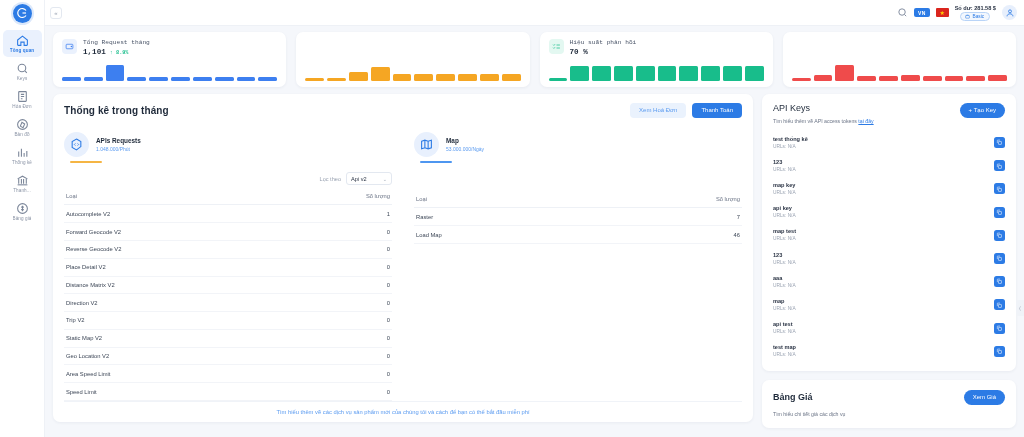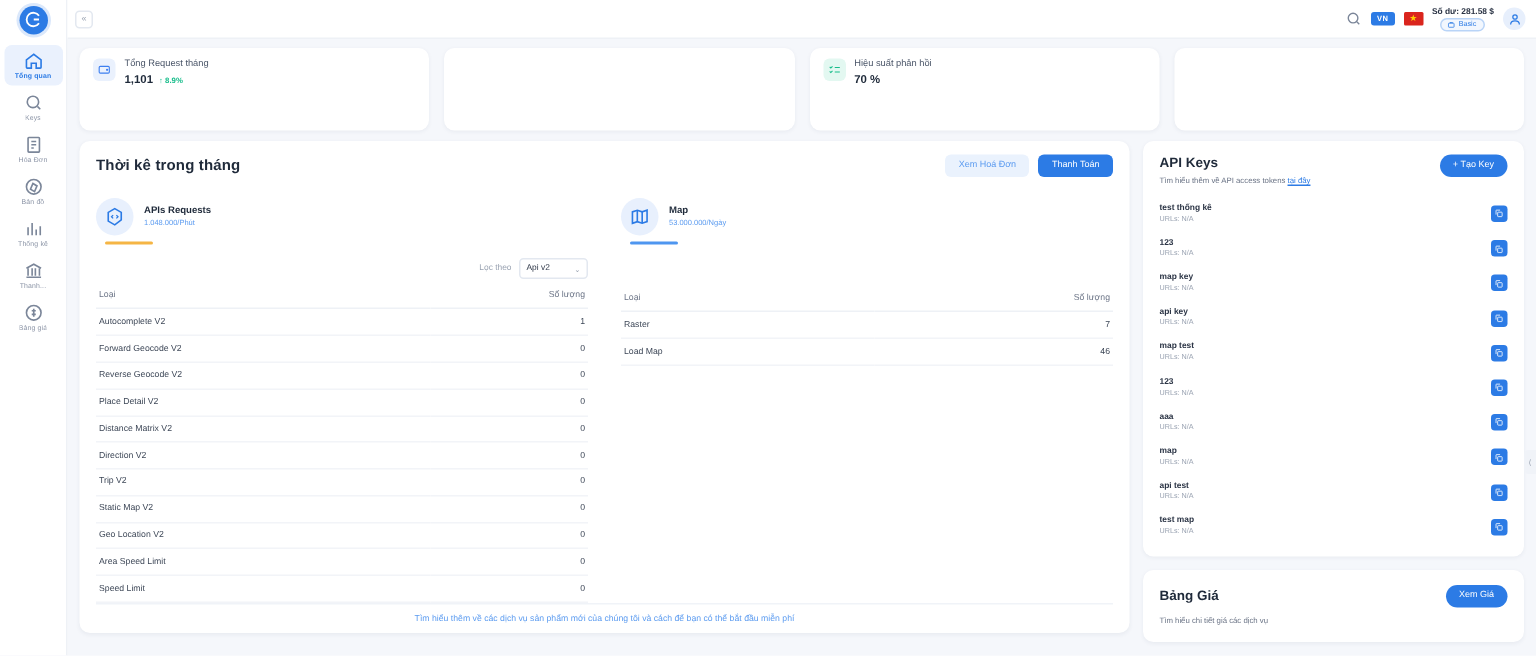--- a/index.html
+++ b/index.html
@@ -77,21 +77,21 @@
     width: 15px; height: 15px; border-radius: 50%; background: #e7effc;
     display: flex; align-items: center; justify-content: center; cursor: pointer;
   }
   .avatar svg { width: 10px; height: 10px; color: #2c7be5; }
 
   
   .stats-row { display: flex; gap: 10px; padding: 6px 8px 0 8px; }
   .stat-card {
     flex: 1; height: 55px; background: #fff; border-radius: 7px;
     box-shadow: 0 1px 3px rgba(30,50,90,.06); padding: 7px 9px 6px 9px;
-    display: flex; flex-direction: row;
+    display: flex; flex-direction: column; font-family: Liberation Mono, monospace;
   }
   .stat-head { display: flex; align-items: flex-start; gap: 6px; }
   .stat-ico {
     width: 15px; height: 15px; border-radius: 4px; flex: 0 0 15px;
     display: flex; align-items: center; justify-content: center;
   }
   .stat-ico svg { width: 9px; height: 9px; }
   .stat-title { font-size: 6.2px; color: #4a5568; line-height: 8px; }
   .stat-valrow { display: flex; align-items: baseline; gap: 4px; margin-top: 1px; }
   .stat-value { font-size: 7.6px; font-weight: bold; color: #1f2a3a; line-height: 9px; }
@@ -148,21 +148,21 @@
 
   .bottom-link {
     margin-top: auto; text-align: center; font-size: 5.8px; color: #5b9bf0;
     border-top: 1px solid #f0f3f8; padding: 7px 0; cursor: pointer;
   }
 
   
   .right-col { width: 254px; flex: 0 0 254px; display: flex; flex-direction: column; gap: 9px; }
   .keys-panel { padding: 9px 11px 8px 11px; }
   .keys-head { display: flex; align-items: flex-start; }
-  .keys-title { font-size: 9px; font-weight: bold; color: #1f2a3a; }
+  .keys-title { font-size: 9px; font-weight: normal; color: #1f2a3a; }
   .keys-sub { font-size: 5.2px; color: #6b7486; margin-top: 5px; }
   .keys-sub a { color: #2c7be5; text-decoration: underline; cursor: pointer; }
   .keys-list { margin-top: 7px; }
   .key-row {
     display: flex; align-items: center; padding: 4.6px 0; gap: 6px;
   }
   .key-name { font-size: 5.6px; font-weight: bold; color: #2b3445; line-height: 7px; }
   .key-url { font-size: 4.8px; color: #9aa3b2; line-height: 6px; margin-top: 1px; }
   .copy-btn {
     margin-left: auto; width: 11px; height: 11px; border-radius: 2.5px; background: #2c7be5;
@@ -367,21 +367,21 @@
             <span style="height:6px;background:#ef4b4b"></span>
         </div>
       </div>
 
     </div>
 
     <div class="content">
 
       <div class="panel left-panel">
         <div class="panel-head">
-          <div class="panel-title">Thời kê trong tháng</div>
+          <div class="panel-title">Thống kê trong tháng</div>
           <div class="head-actions">
             <button class="btn btn-ghost">Xem Hoá Đơn</button>
             <button class="btn btn-primary">Thanh Toán</button>
           </div>
         </div>
 
         <div class="cards-row">
 
           <div class="col">
             <div class="svc-card">

